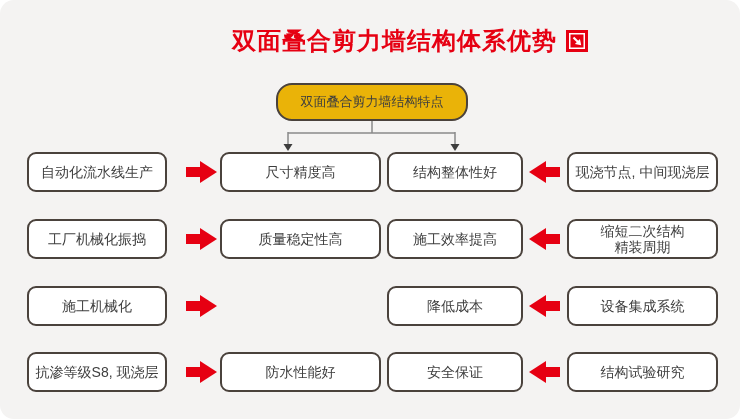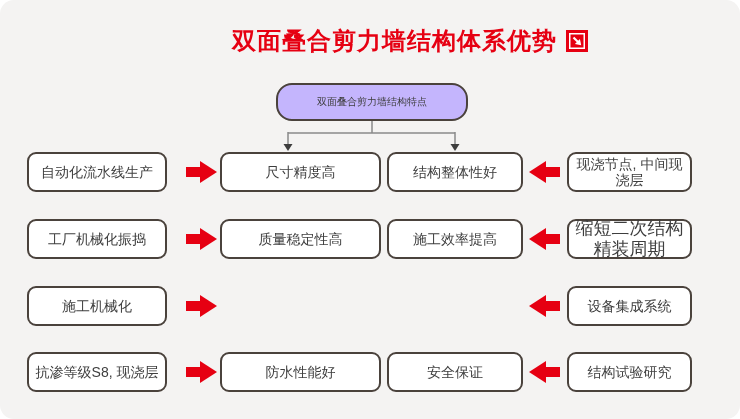--- a/index.html
+++ b/index.html
@@ -14,35 +14,35 @@
   .card{position:absolute;inset:0;background:var(--bg);border-radius:14px;overflow:hidden;}
 
   .title-wrap{position:absolute;top:24px;left:0;width:740px;height:34px;
       display:flex;align-items:center;justify-content:center;gap:9px;padding-left:40px;}
   .title-text{color:var(--red);font-size:24px;font-weight:bold;letter-spacing:1px;line-height:1;}
   .title-icon{width:22px;height:22px;background:var(--red);
       box-shadow:inset 0 0 0 3px var(--red), inset 0 0 0 4.5px #ffffff;
       display:flex;align-items:center;justify-content:center;flex:0 0 auto;}
 
   .root-box{position:absolute;left:276px;top:83px;width:192px;height:38px;
-      background:#c4b5fd;border:2px solid var(--border);border-radius:16px;
+      background:#eab308;border:2px solid var(--border);border-radius:16px;
       display:flex;align-items:center;justify-content:center;
-      font-size:10px;color:var(--text);box-sizing:border-box;}
+      font-size:13px;color:var(--text);box-sizing:border-box;}
 
   .connector{position:absolute;inset:0;pointer-events:none;}
 
   .row{position:absolute;left:0;width:740px;height:40px;}
   .node{position:absolute;top:0;height:40px;background:#fff;
       border:2px solid var(--border);border-radius:9px;box-sizing:border-box;
       display:flex;align-items:center;justify-content:center;text-align:center;
       font-size:14px;color:var(--text);line-height:1.15;white-space:pre-line;padding:0 4px;}
   .src-l{left:27px;width:140px;}
   .ben-l{left:220px;width:161px;}
   .ben-r{left:387px;width:136px;}
-  .src-r{left:567px;width:125px;text-align:center;}
+  .src-r{left:567px;width:151px;text-align:center;}
 
   .barrow{position:absolute;top:9px;display:flex;align-items:center;}
   .barrow .tail{width:14px;height:10px;background:var(--red);}
   .barrow .head{width:0;height:0;border-top:11px solid transparent;border-bottom:11px solid transparent;}
   .barrow.right{left:186px;}
   .barrow.right .head{border-left:17px solid var(--red);}
   .barrow.left{left:529px;}
   .barrow.left .head{border-right:17px solid var(--red);}
 </style>
 </head>
@@ -91,30 +91,31 @@
     <div class="barrow right">
         <span class="tail"></span>
         <span class="head"></span>
       </div>
     <div class="node ben-l">质量稳定性高</div>
     <div class="node ben-r">施工效率提高</div>
     <div class="barrow left">
         <span class="head"></span>
         <span class="tail"></span>
       </div>
-    <div class="node src-r" style="font-size:18px">缩短二次结构
+    <div class="node src-r" style="font-size:14px">缩短二次结构
 精装周期</div>
   </div>
 
   <div class="row" style="top:286px">
     <div class="node src-l">施工机械化</div>
     <div class="barrow right">
         <span class="tail"></span>
         <span class="head"></span>
       </div>
+    <div class="node ben-r">降低成本</div>
     <div class="barrow left">
         <span class="head"></span>
         <span class="tail"></span>
       </div>
     <div class="node src-r">设备集成系统</div>
   </div>
 
   <div class="row" style="top:352px">
     <div class="node src-l">抗渗等级S8, 现浇层</div>
     <div class="barrow right">

